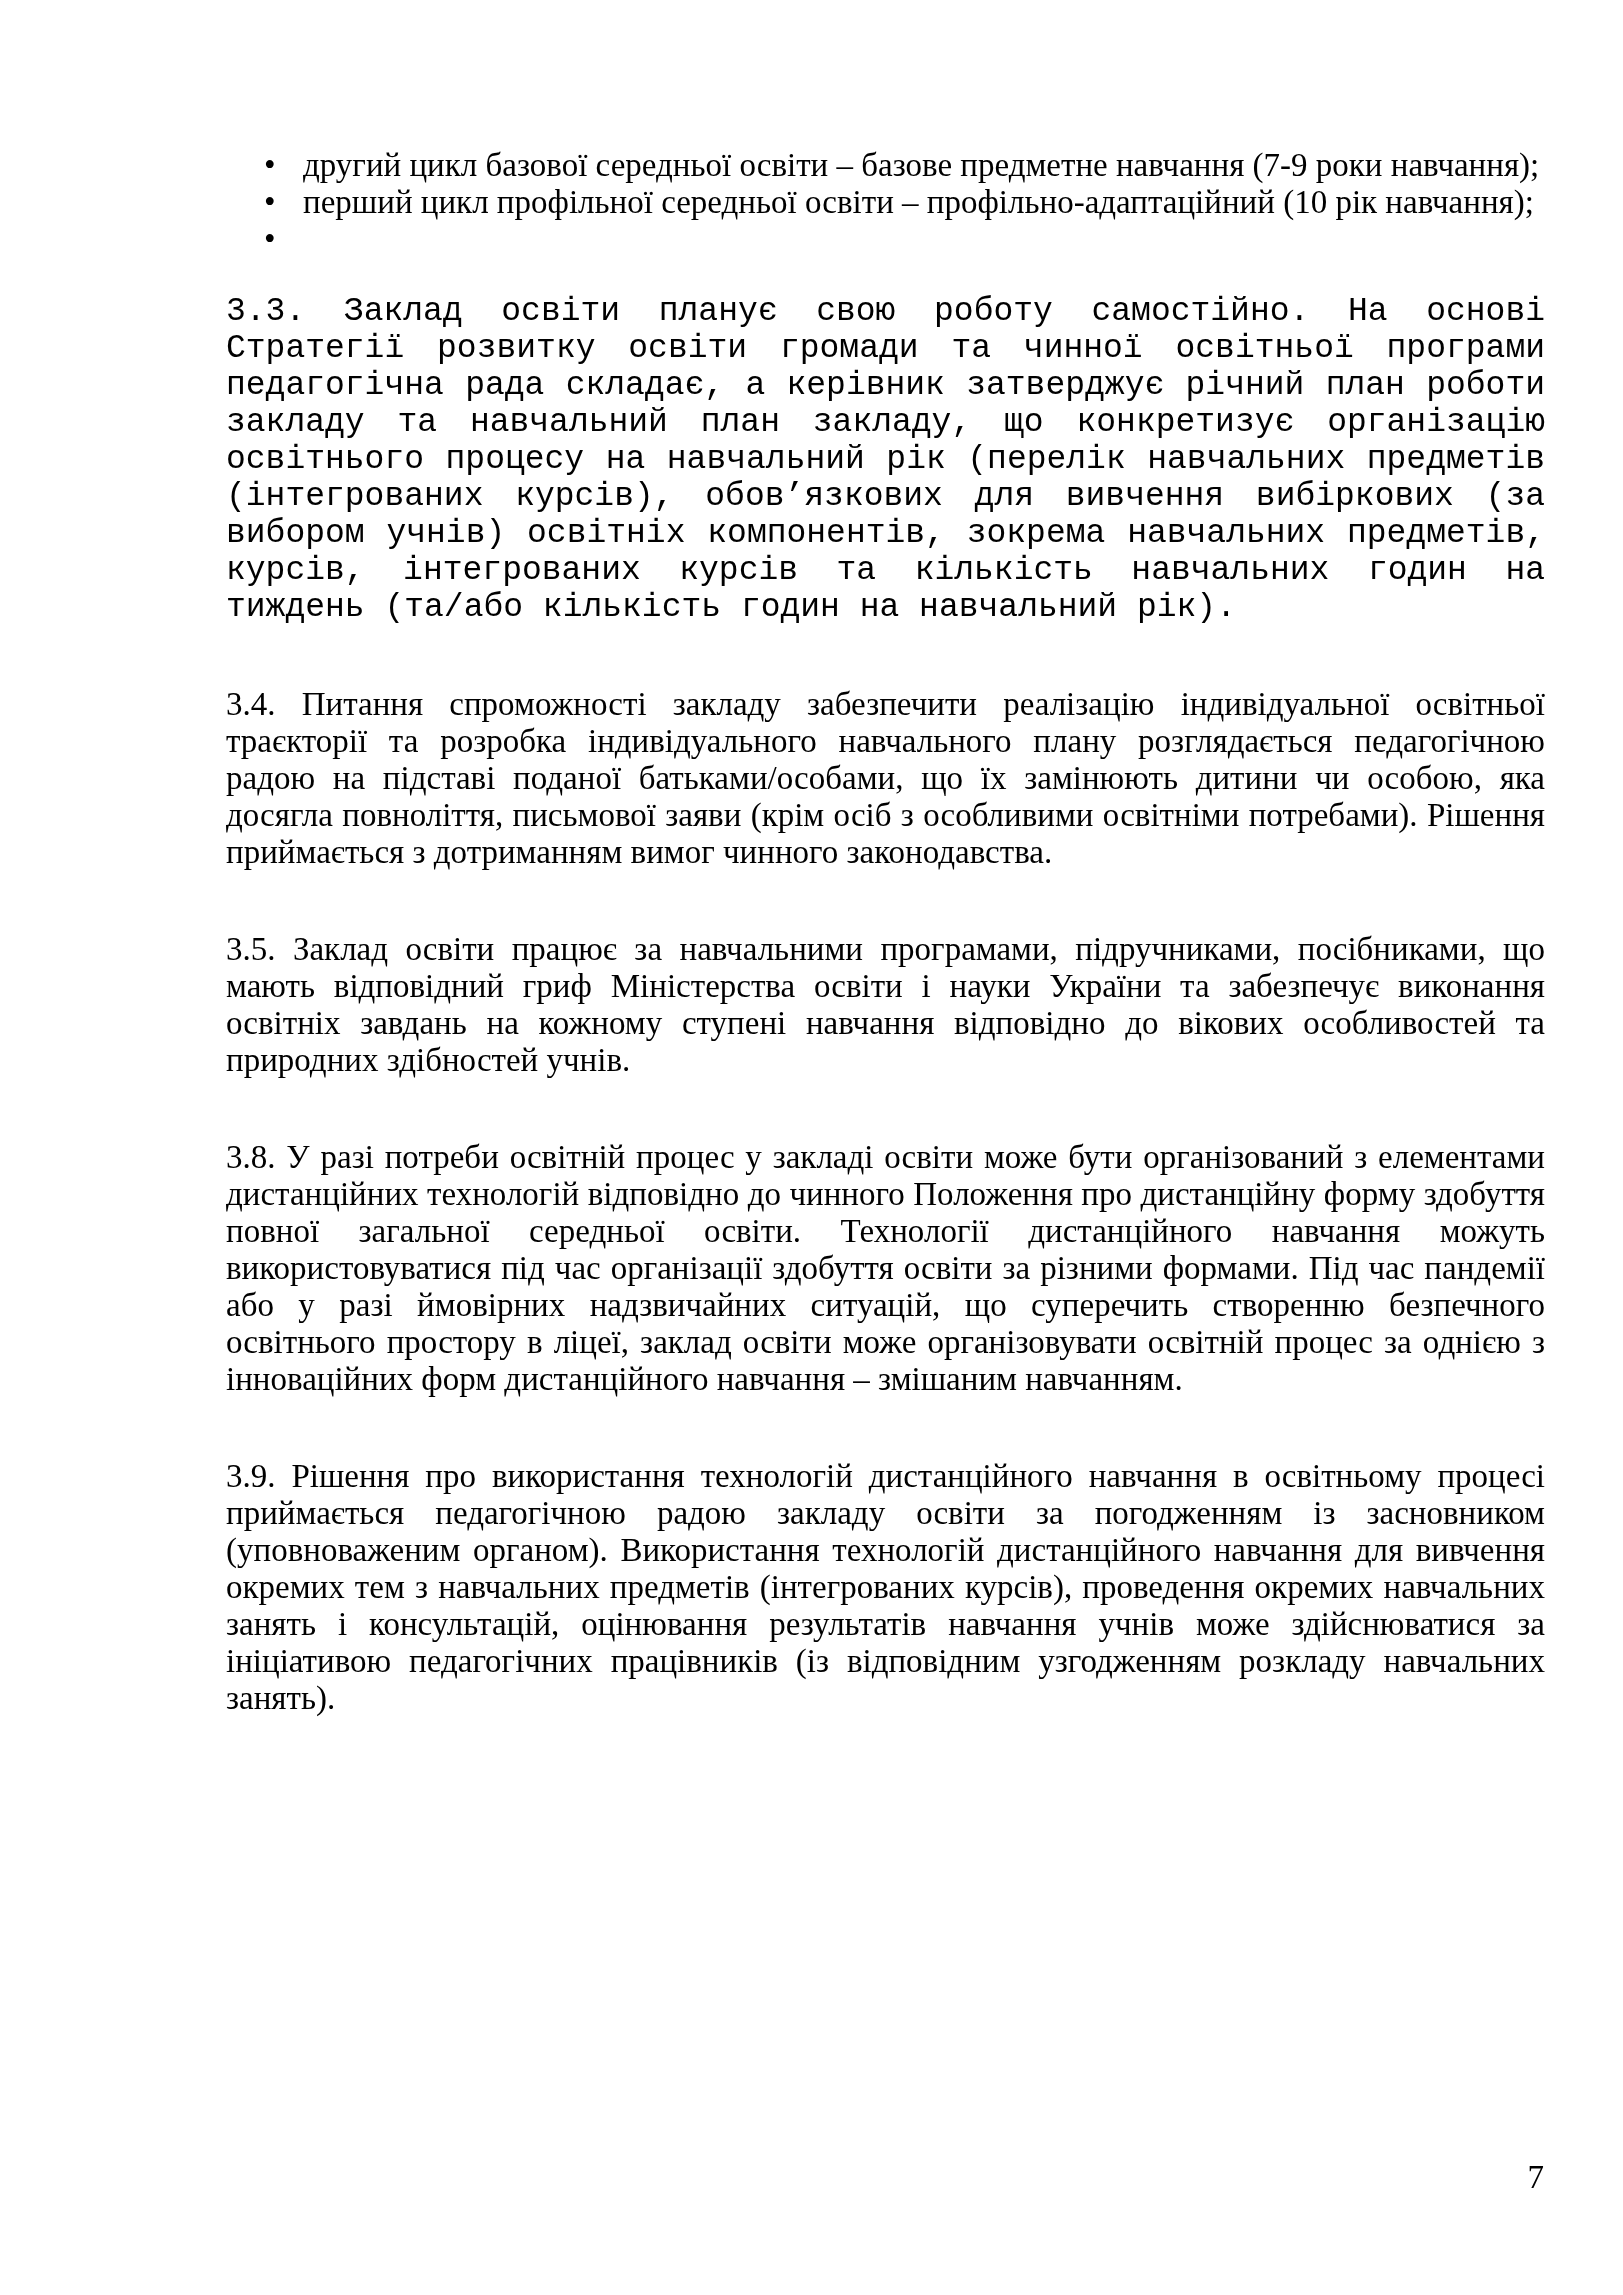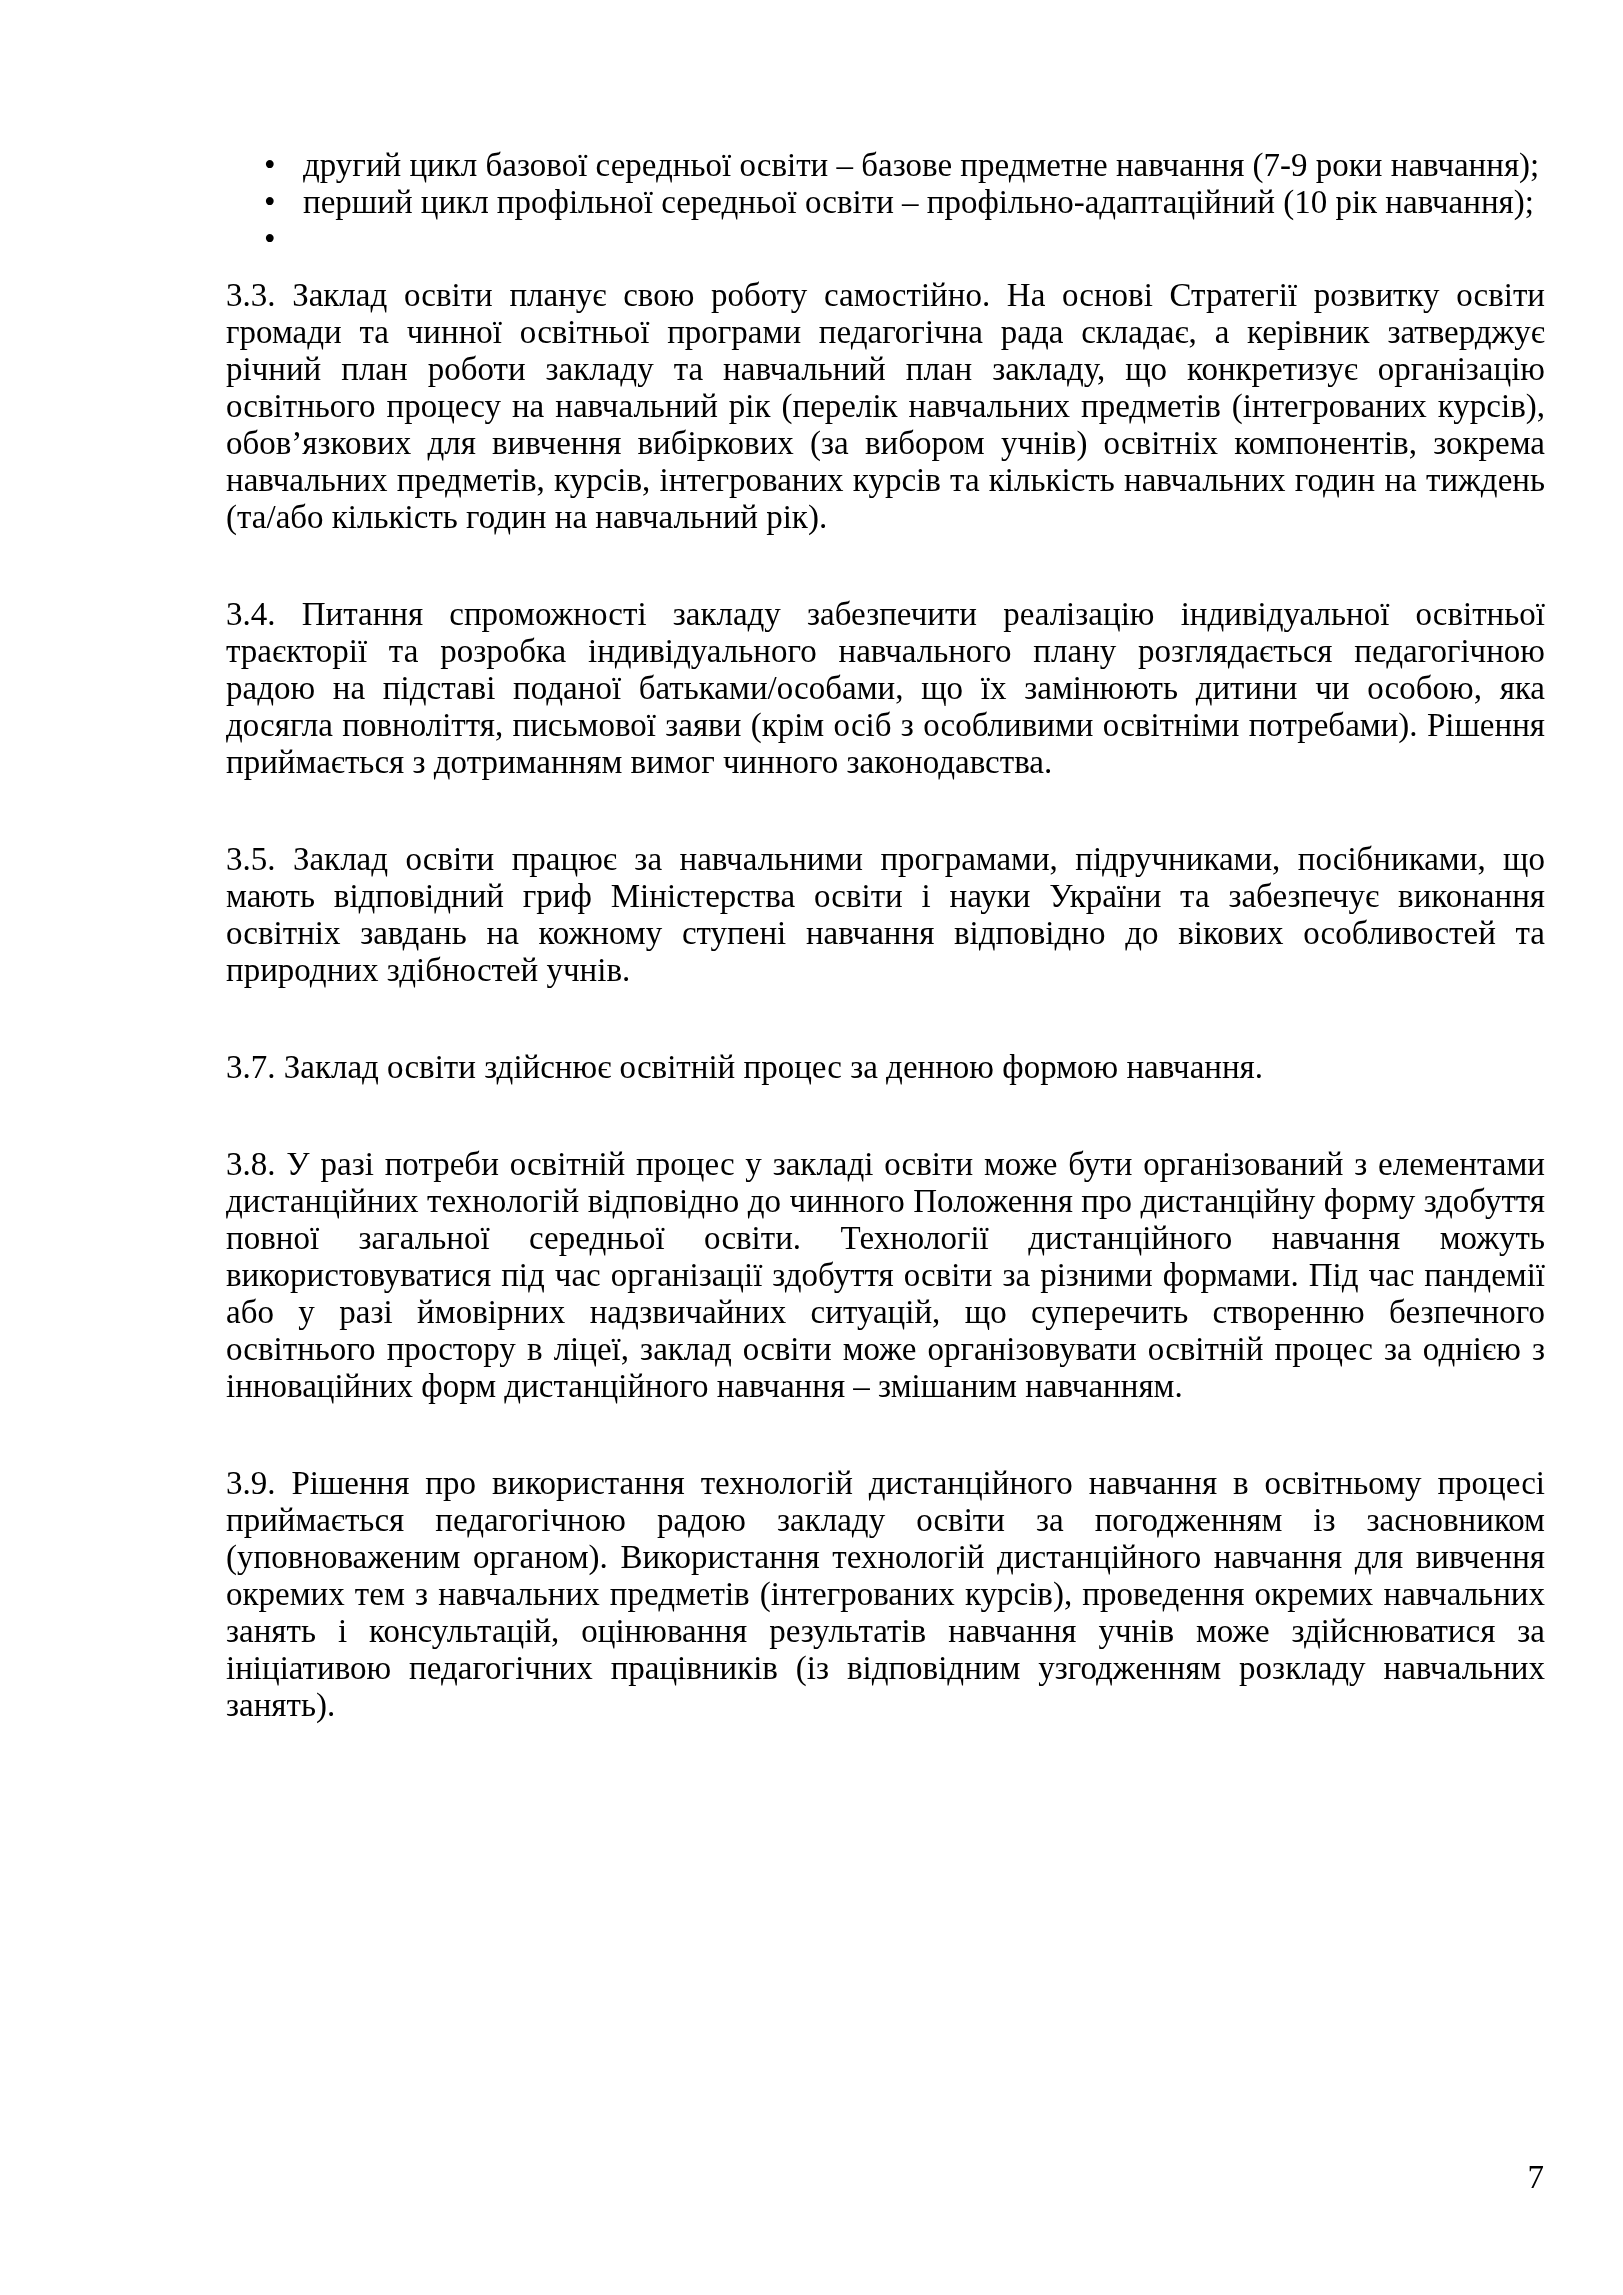--- a/index.html
+++ b/index.html
@@ -39,21 +39,22 @@
       position: absolute;
       left: 38px;
       top: 0;
       font-size: 33px;
       line-height: 37px;
     }
     .section {
       margin-top: 60px;
     }
     .section.first {
-      margin-top: 56px;
+      margin-top: 72px;
+      font-family: Liberation Mono, monospace;
     }
     .para {
       margin: 0;
     }
     .para.indent {
       text-indent: 82px;
     }
     .page-number {
       position: absolute;
       top: 2159px;
@@ -89,23 +90,20 @@
 
     <div class="section">
       <p class="para">3.4. Питання спроможності закладу забезпечити реалізацію індивідуальної освітньої траєкторії та розробка індивідуального навчального плану розглядається педагогічною радою на підставі поданої батьками/особами, що їх замінюють дитини чи особою, яка досягла повноліття, письмової заяви (крім осіб з особливими освітніми потребами). Рішення приймається з дотриманням вимог чинного законодавства.</p>
     </div>
 
     <div class="section">
       <p class="para">3.5. Заклад освіти працює за навчальними програмами, підручниками, посібниками, що мають відповідний гриф Міністерства освіти і науки України та забезпечує виконання освітніх завдань на кожному ступені навчання відповідно до вікових особливостей та природних здібностей учнів.</p>
     </div>
 
 
-    <div class="section">
-      <p class="para">3.7. Заклад освіти здійснює освітній процес за денною формою навчання.</p>
-    </div>
 
     <div class="section">
       <p class="para">3.8. У разі потреби освітній процес у закладі освіти може бути організований з елементами дистанційних технологій відповідно до чинного Положення про дистанційну форму здобуття повної загальної середньої освіти. Технології дистанційного навчання можуть використовуватися під час організації здобуття освіти за різними формами. Під час пандемії або у разі ймовірних надзвичайних ситуацій, що суперечить створенню безпечного освітнього простору в ліцеї, заклад освіти може організовувати освітній процес за однією з інноваційних форм дистанційного навчання – змішаним навчанням.</p>
     </div>
 
     <div class="section">
       <p class="para">3.9. Рішення про використання технологій дистанційного навчання в освітньому процесі приймається педагогічною радою закладу освіти за погодженням із засновником (уповноваженим органом). Використання технологій дистанційного навчання для вивчення окремих тем з навчальних предметів (інтегрованих курсів), проведення окремих навчальних занять і консультацій, оцінювання результатів навчання учнів може здійснюватися за ініціативою педагогічних працівників (із відповідним узгодженням розкладу навчальних занять).</p>
     </div>
 
   </div>

